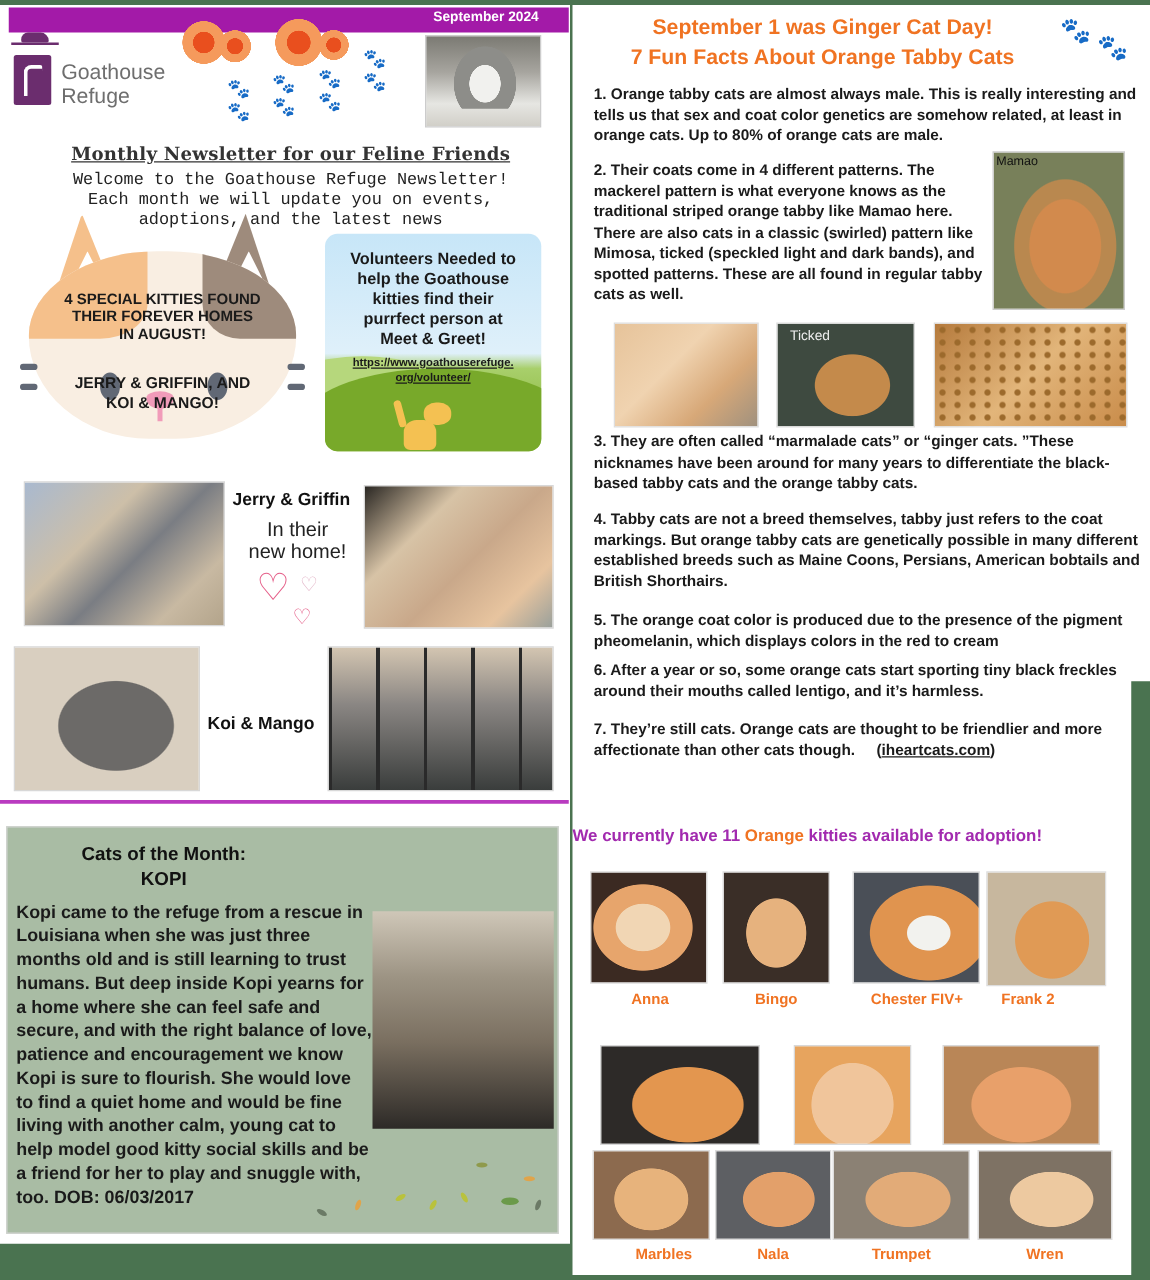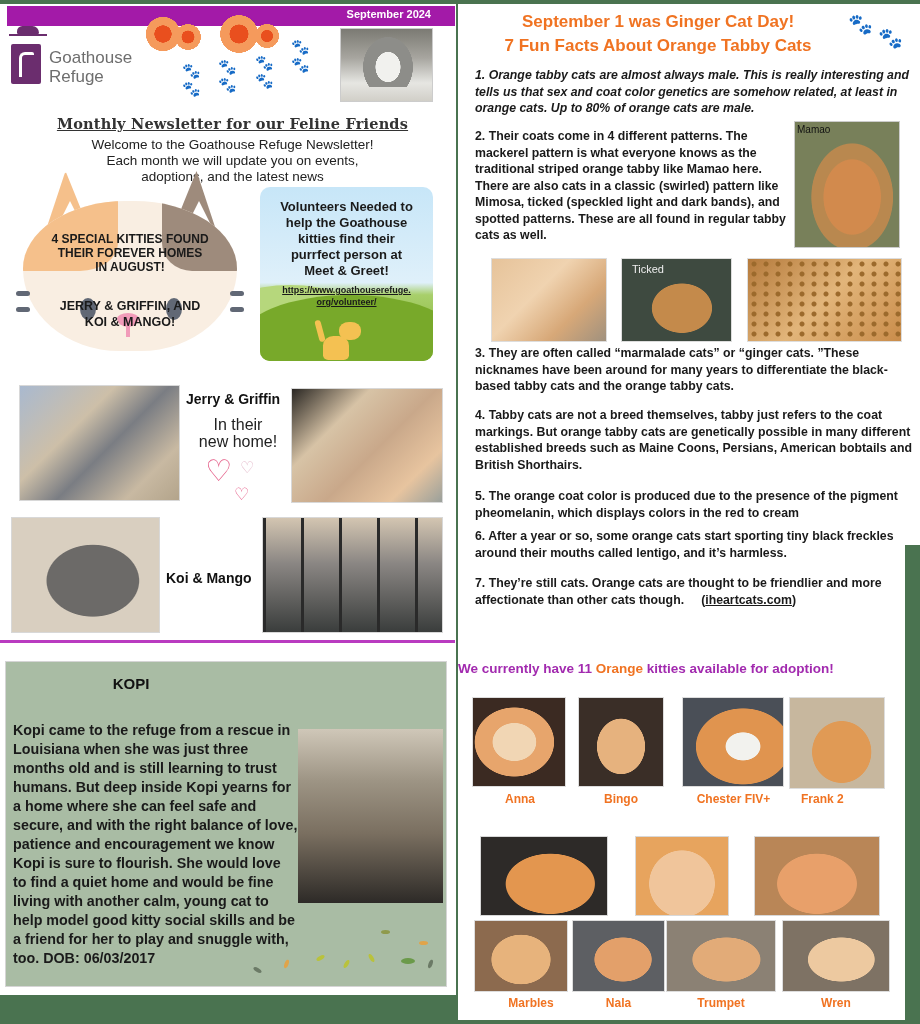--- a/index.html
+++ b/index.html
@@ -61,21 +61,21 @@
     background: radial-gradient(ellipse at 50% 60%, #f1f1ee 0 35%, #8d8d89 36% 70%, transparent 71%);
   }
 
   .nl-title {
     position: absolute; left: 0; top: 111px; width: 465px; text-align: center;
     font-family: "DejaVu Serif", serif; font-size: 14.5px; font-weight: bold;
     text-decoration: underline; color: #333; letter-spacing: 0.2px;
   }
   .nl-welcome {
     position: absolute; left: 0; top: 133px; width: 465px; text-align: center;
-    font-family: Liberation Sans, sans-serif; font-size: 13.5px; line-height: 16px; color: #222;
+    font-family: Liberation Mono, monospace; font-size: 13.5px; line-height: 16px; color: #222;
   }
 
   
   .catface { position: absolute; left: 18px; top: 167px; width: 224px; height: 180px; }
   .ear { position: absolute; top: 0; width: 70px; height: 95px; }
   .ear.left { left: 16px; background: #f5c08b; border-radius: 60% 40% 0 0; clip-path: polygon(0 100%, 45% 0, 100% 100%); }
   .ear.right { left: 140px; background: #9e8b7c; clip-path: polygon(0 100%, 55% 0, 100% 100%); }
   .ear-inner { position: absolute; top: 30px; width: 22px; height: 22px; background: #fff; clip-path: polygon(0 100%, 50% 0, 100% 100%); }
   .face {
     position: absolute; left: 5px; top: 30px; width: 214px; height: 150px;
@@ -293,20 +293,21 @@
   <div class="photo" style="left:291px;top:384px;width:152px;height:115px;background:linear-gradient(135deg,#2a2723 0%,#d7c3a6 30%,#c9a88a 55%,#e7c49f 80%,#9aa09b 100%);"></div>
 
   <div class="photo" style="left:11px;top:513px;width:149px;height:116px;background:radial-gradient(ellipse at 55% 55%,#6c6a68 0 40%,#d9cfc0 41% 100%);"></div>
   <div class="caption-lg" style="left:166px;top:566px;">Koi &amp; Mango</div>
   <div class="photo" style="left:262px;top:513px;width:181px;height:116px;background:repeating-linear-gradient(90deg,#2a2a2a 0 3px,transparent 3px 38px),linear-gradient(180deg,#d3c5b1 0%,#8a8683 40%,#3a3d3c 100%);"></div>
 
   <div class="divider-purple"></div>
 
   <div class="cotm">
     <div class="head">
+      <div>Cats of the Month:</div>
       <div>KOPI</div>
     </div>
     <div class="body">Kopi came to the refuge from a rescue in Louisiana when she was just three months old and is still learning to trust humans. But deep inside Kopi yearns for a home where she can feel safe and secure, and with the right balance of love, patience and encouragement we know Kopi is sure to flourish. She would love to find a quiet home and would be fine living with another calm, young cat to help model good kitty social skills and be a friend for her to play and snuggle with, too. DOB: 06/03/2017</div>
     <div class="kopi-photo"></div>
     <div class="leaf" style="left:247px;top:306px;background:#6b7a66;transform:rotate(30deg);"></div>
     <div class="leaf" style="left:276px;top:300px;background:#e0a44a;transform:rotate(-70deg);"></div>
     <div class="leaf" style="left:310px;top:294px;background:#b9c23c;transform:rotate(-30deg);"></div>
     <div class="leaf" style="left:336px;top:300px;background:#b9c23c;transform:rotate(-60deg);"></div>
     <div class="leaf" style="left:361px;top:294px;background:#b9c23c;transform:rotate(60deg);"></div>
     <div class="leaf" style="left:375px;top:268px;background:#8f9a4c;"></div>
@@ -318,21 +319,21 @@
 
 <div class="right-panel">
 
   <div class="ginger-title">
     <div>September 1 was Ginger Cat Day!</div>
     <div>7 Fun Facts About Orange Tabby Cats</div>
   </div>
   <span class="orange-paw" style="left:390px;top:10px;">🐾</span>
   <span class="orange-paw" style="left:420px;top:24px;">🐾</span>
 
-  <div class="fact" style="top:63px;width:440px;font-style:italic;">1. Orange tabby cats are almost always male. This is really interesting and tells us that sex and coat color genetics are somehow related, at least in orange cats. Up to 80% of orange cats are male.</div>
+  <div class="fact" style="top:63px;width:440px;">1. Orange tabby cats are almost always male. This is really interesting and tells us that sex and coat color genetics are somehow related, at least in orange cats. Up to 80% of orange cats are male.</div>
   <div class="fact" style="top:124px;width:318px;">2. Their coats come in 4 different patterns. The mackerel pattern is what everyone knows as the traditional striped orange tabby like Mamao here. There are also cats in a classic (swirled) pattern like Mimosa, ticked (speckled light and dark bands), and spotted patterns. These are all found in regular tabby cats as well.</div>
   <div class="mamao">
     <span>Mamao</span>
   </div>
 
   <div class="pattern-photo" style="left:33px;width:116px;background:linear-gradient(135deg,#e6c39a 0%,#f0d3b0 40%,#d7a878 70%,#a0917e 100%);"></div>
   <div class="pattern-photo" style="left:163px;width:111px;background:radial-gradient(ellipse at 55% 60%,#c48a4b 0 35%,#3e4a40 36% 100%);">
     <span>Ticked</span>
   </div>
   <div class="pattern-photo" style="left:289px;width:155px;background:radial-gradient(circle,#9c6a2c 0 2px,transparent 3px) 0 0/12px 10px, linear-gradient(135deg,#b57a3c 0%,#e2b57a 50%,#c98c4a 100%);"></div>

